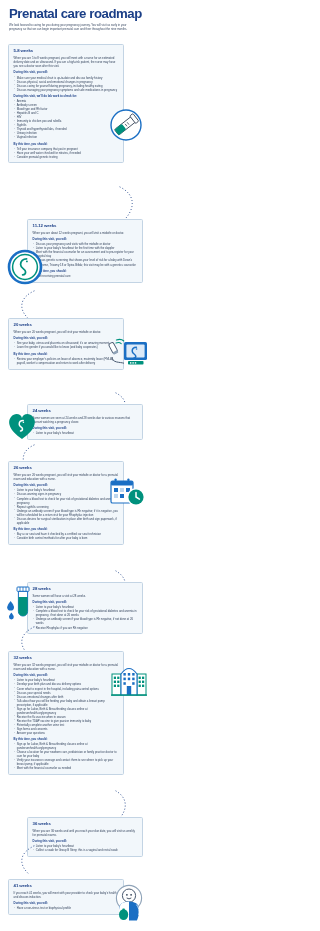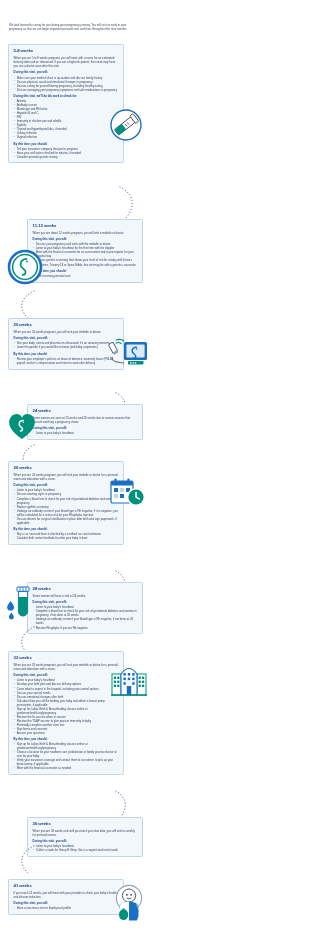--- a/index.html
+++ b/index.html
@@ -54,20 +54,21 @@
   .icon { position: absolute; }
   .icon svg { display: block; }
   .dots { position: absolute; overflow: visible; }
   .dots svg { display: block; overflow: visible; }
 </style>
 </head>
 <body>
 
 <div class="page">
 
+  <div class="title">Prenatal care roadmap</div>
   <div class="subtitle">We look forward to caring for you during your pregnancy journey. You will visit us early in your pregnancy so that we can begin important prenatal care and then throughout the nine months.</div>
 
   <div class="card" style="left:8px; top:44px; width:116px;">
     <h3>5-8 weeks</h3>
     <div class="intro">When you are 5 to 8 weeks pregnant, you will meet with a nurse for an estimated delivery date and an ultrasound. If you are a high-risk patient, the nurse may have you see a doctor soon after this visit.</div>
 
     <div class="sub">During this visit, you will:</div>
     <ul>
       <li>Make sure your medical chart is up-to-date and discuss family history</li>
       <li>Discuss physical, social and emotional changes in pregnancy</li>

